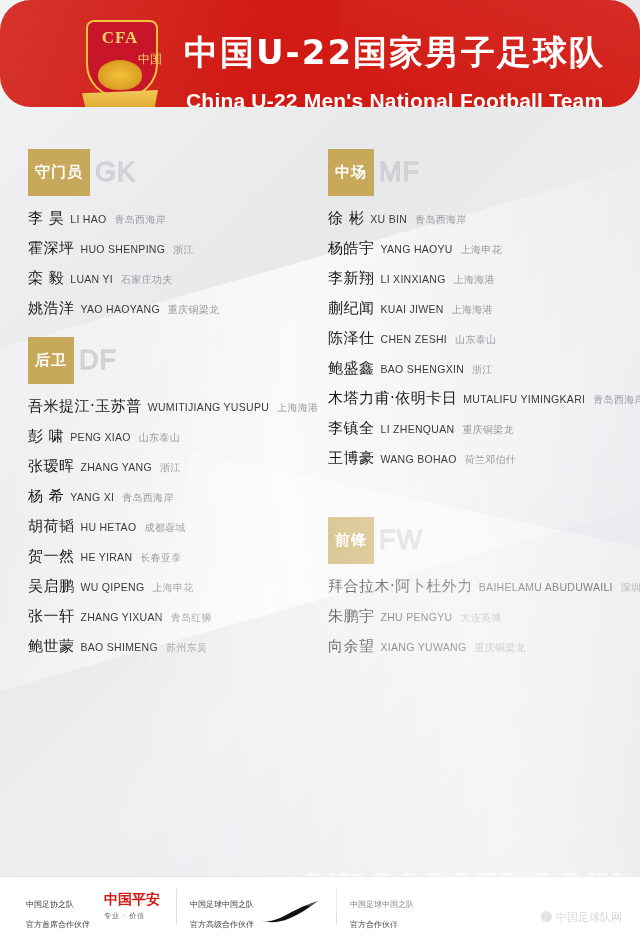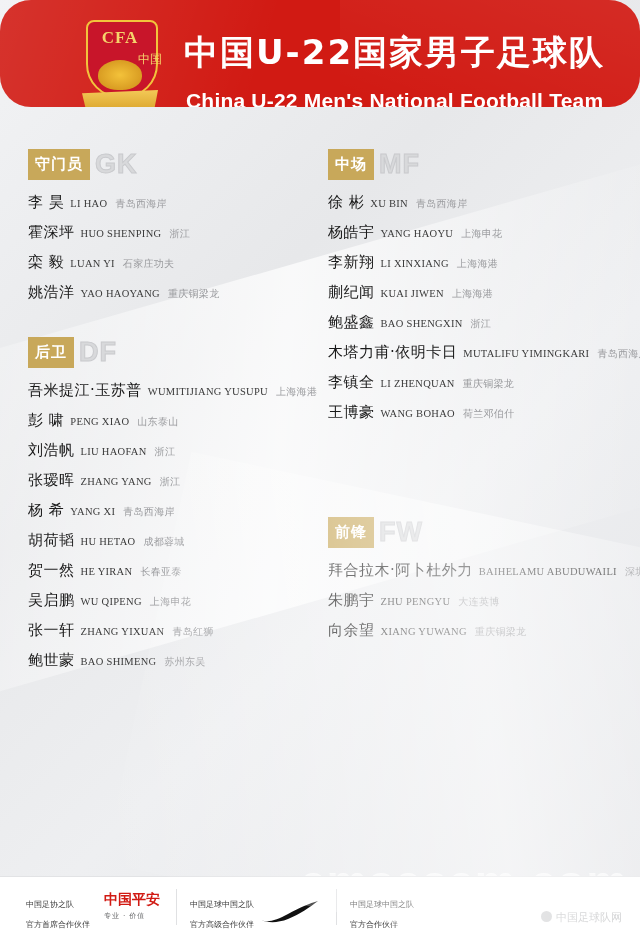--- a/index.html
+++ b/index.html
@@ -47,28 +47,28 @@
     letter-spacing:2px;font-family:"DejaVu Sans",sans-serif;}
   .title-en{position:absolute;left:186px;top:78px;color:#fff;font-size:21px;font-weight:bold;
     letter-spacing:.2px;font-family:"Liberation Sans",sans-serif;margin-top:11px;}
 
   
   .body{position:relative;padding:0;}
   .col-left{position:absolute;left:0;top:0;width:300px;}
   .col-right{position:absolute;left:300px;top:0;width:340px;}
   .sect-head{position:relative;display:inline-block;margin:0 0 10px 28px;}
   .sect-head .cn{display:inline-block;background:#c8a85a;color:#fff;font-size:15px;font-weight:bold;
-    padding:6px 7px;vertical-align:middle;letter-spacing:1px;}
-  .sect-head .en{display:inline-block;margin-left:5px;font-size:27px;font-weight:bold;
+    padding:14px 7px;vertical-align:middle;letter-spacing:1px;}
+  .sect-head .en{display:inline-block;margin-left:5px;font-size:27px;font-weight:normal;
     color:#d8d9db;vertical-align:middle;letter-spacing:1px;
     -webkit-text-stroke:1px #c9cacd;font-family:"Liberation Sans",sans-serif;}
   .plist{list-style:none;margin:0;padding:0 0 0 28px;}
   .plist li{font-size:0;line-height:25px;white-space:nowrap;}
   .nm-cn{font-size:15px;color:#1a1a1a;font-family:"DejaVu Sans",sans-serif;letter-spacing:.5px;margin-top:28px;}
-  .nm-en{font-size:10.5px;color:#3a3a3a;margin-left:6px;letter-spacing:.3px;font-family:Liberation Serif, serif;}
+  .nm-en{font-size:10.5px;color:#3a3a3a;margin-left:6px;letter-spacing:.3px;}
   .club{font-size:10px;color:#9a9b9e;margin-left:8px;letter-spacing:.3px;
     font-family:Liberation Mono, monospace;}
 
   .coach-wrap{position:absolute;left:0;top:768px;width:640px;}
   .coach-title{margin-left:28px;font-size:0;}
   .coach-title .cn{font-size:20px;font-weight:bold;color:#1a1a1a;font-family:"DejaVu Sans",sans-serif;}
   .coach-title .en{font-size:20px;font-weight:bold;color:#c8a85a;margin-left:9px;}
 
   
   .footer{position:absolute;left:0;bottom:0;width:640px;height:62px;background:#ffffff;
@@ -124,21 +124,20 @@
         </ul>
       </div>
 
       <div style="position:absolute;left:0;top:230px;width:300px;">
         <div class="sect-head">
           <span class="cn">后卫</span><span class="en">DF</span>
         </div>
         <ul class="plist">
           <li><span class="nm-cn">吾米提江·玉苏普</span><span class="nm-en">WUMITIJIANG YUSUPU</span><span class="club">上海海港</span></li>
           <li><span class="nm-cn">彭 啸</span><span class="nm-en">PENG XIAO</span><span class="club">山东泰山</span></li>
-          <li><span class="nm-cn">刘浩帆</span><span class="nm-en">LIU HAOFAN</span><span class="club">浙江</span></li>
           <li><span class="nm-cn">张瑷晖</span><span class="nm-en">ZHANG YANG</span><span class="club">浙江</span></li>
           <li><span class="nm-cn">杨 希</span><span class="nm-en">YANG XI</span><span class="club">青岛西海岸</span></li>
           <li><span class="nm-cn">胡荷韬</span><span class="nm-en">HU HETAO</span><span class="club">成都蓉城</span></li>
           <li><span class="nm-cn">贺一然</span><span class="nm-en">HE YIRAN</span><span class="club">长春亚泰</span></li>
           <li><span class="nm-cn">吴启鹏</span><span class="nm-en">WU QIPENG</span><span class="club">上海申花</span></li>
           <li><span class="nm-cn">张一轩</span><span class="nm-en">ZHANG YIXUAN</span><span class="club">青岛红狮</span></li>
           <li><span class="nm-cn">鲍世蒙</span><span class="nm-en">BAO SHIMENG</span><span class="club">苏州东吴</span></li>
         </ul>
       </div>
     </div>
@@ -147,20 +146,21 @@
 
       <div style="position:absolute;left:0;top:42px;width:340px;">
         <div class="sect-head">
           <span class="cn">中场</span><span class="en">MF</span>
         </div>
         <ul class="plist">
           <li><span class="nm-cn">徐 彬</span><span class="nm-en">XU BIN</span><span class="club">青岛西海岸</span></li>
           <li><span class="nm-cn">杨皓宇</span><span class="nm-en">YANG HAOYU</span><span class="club">上海申花</span></li>
           <li><span class="nm-cn">李新翔</span><span class="nm-en">LI XINXIANG</span><span class="club">上海海港</span></li>
           <li><span class="nm-cn">蒯纪闻</span><span class="nm-en">KUAI JIWEN</span><span class="club">上海海港</span></li>
+          <li><span class="nm-cn">陈泽仕</span><span class="nm-en">CHEN ZESHI</span><span class="club">山东泰山</span></li>
           <li><span class="nm-cn">鲍盛鑫</span><span class="nm-en">BAO SHENGXIN</span><span class="club">浙江</span></li>
           <li><span class="nm-cn">木塔力甫·依明卡日</span><span class="nm-en">MUTALIFU YIMINGKARI</span><span class="club">青岛西海岸</span></li>
           <li><span class="nm-cn">李镇全</span><span class="nm-en">LI ZHENQUAN</span><span class="club">重庆铜梁龙</span></li>
           <li><span class="nm-cn">王博豪</span><span class="nm-en">WANG BOHAO</span><span class="club">荷兰邓伯什</span></li>
         </ul>
       </div>
 
       <div style="position:absolute;left:0;top:410px;width:340px;">
         <div class="sect-head">
           <span class="cn">前锋</span><span class="en">FW</span>

